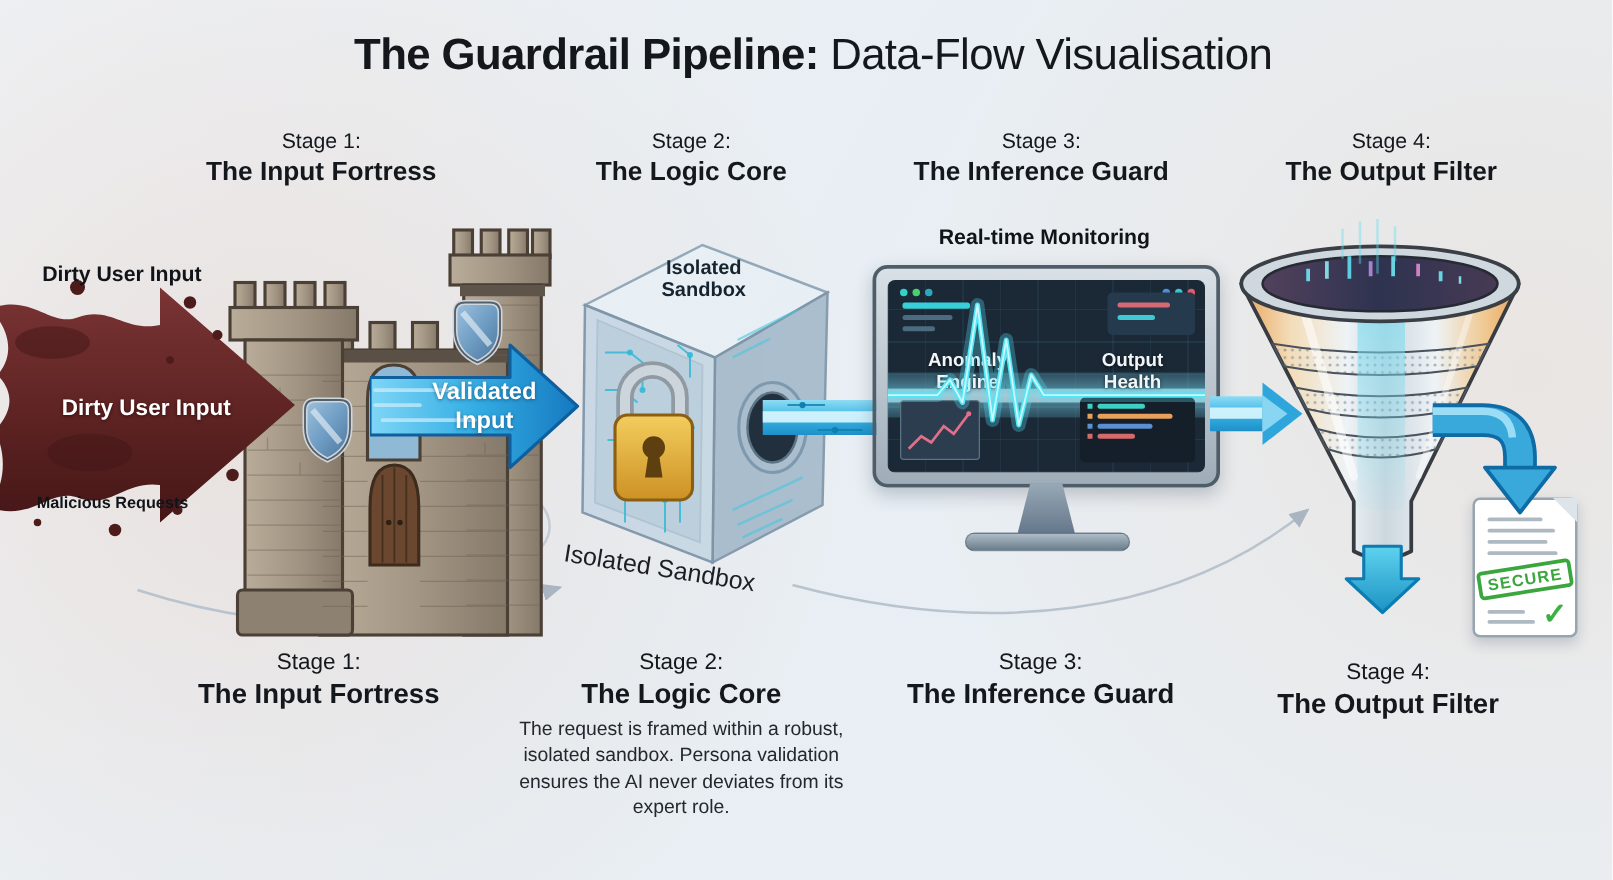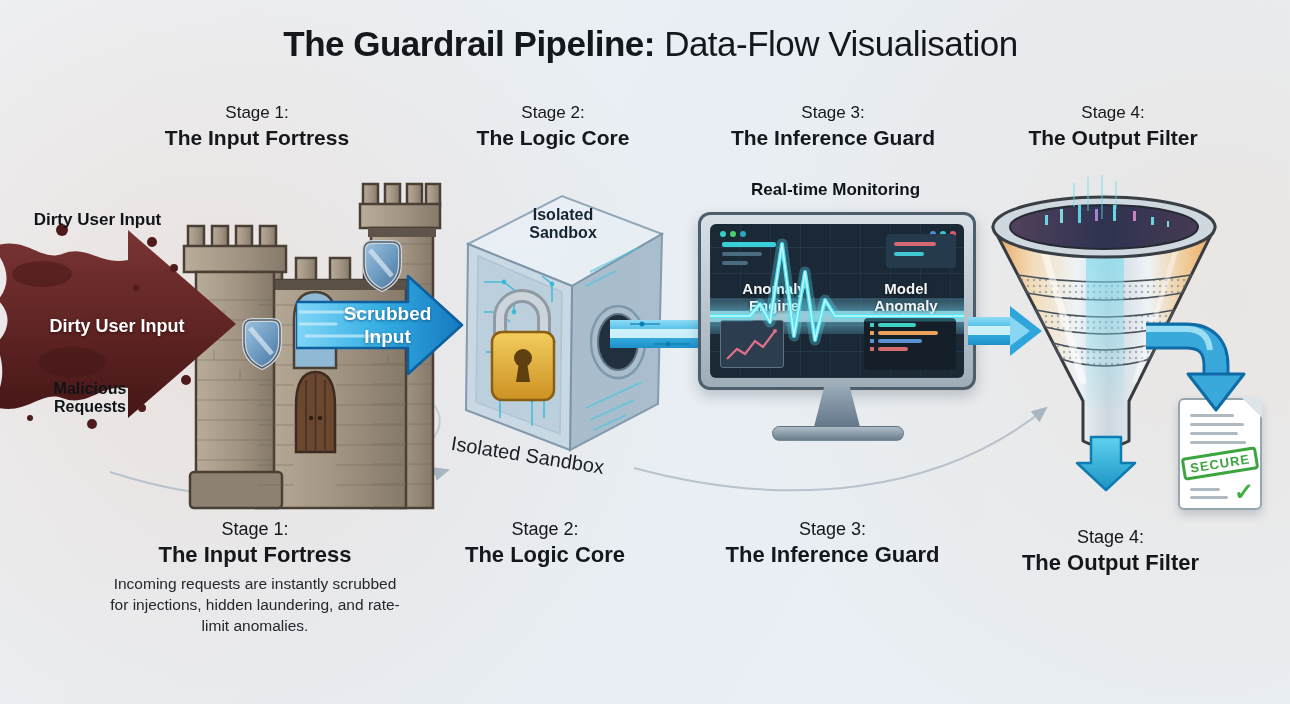--- a/index.html
+++ b/index.html
@@ -111,21 +111,21 @@
       <circle cx="174" cy="56" r="4" fill="#4e1b1b"></circle>
     <circle cx="136" cy="76" r="3" fill="#4e1b1b"></circle>
       <circle cx="62" cy="18" r="6" fill="#4e1b1b"></circle>
     <circle cx="186" cy="168" r="5" fill="#4e1b1b"></circle>
       <circle cx="142" cy="196" r="4" fill="#4e1b1b"></circle>
     <circle cx="92" cy="212" r="5" fill="#4e1b1b"></circle>
       <circle cx="30" cy="206" r="3" fill="#4e1b1b"></circle>
   </svg>
   <div class="abs flow-label" style="left:30px;top:210px;width:135px;font-size:17px;">Dirty User Input</div>
   <div class="abs" style="left:12px;top:316px;width:210px;text-align:center;z-index:10;color:#fff;font-weight:bold;font-size:18px;text-shadow:0 1px 3px rgba(40,0,0,.7);">Dirty User Input</div>
-  <div class="abs flow-label" style="left:20px;top:380px;width:140px;font-size:16px;">Malicious Requests</div>
+  <div class="abs flow-label" style="left:20px;top:394px;width:140px;font-size:13px;">Malicious Requests</div>
 
   <svg class="abs" style="left:178px;top:180px;z-index:2" width="265" height="330" viewBox="0 0 265 330">
     <defs>
       <linearGradient id="stoneV" x1="0" y1="0" x2="1" y2="0">
         <stop offset="0" stop-color="#b9ac99"></stop>
           <stop offset=".55" stop-color="#a29482"></stop>
           <stop offset="1" stop-color="#85796a"></stop>
       </linearGradient>
       <linearGradient id="shieldG" x1="0" y1="0" x2="1" y2="1">
         <stop offset="0" stop-color="#9fc2de"></stop>
@@ -192,21 +192,21 @@
     <defs>
       <linearGradient id="blueH" x1="0" y1="0" x2="1" y2="0">
         <stop offset="0" stop-color="#7fd6f6"></stop>
           <stop offset=".5" stop-color="#35aee4"></stop>
           <stop offset="1" stop-color="#1579c0"></stop>
       </linearGradient>
     </defs>
     <path d="M0,32 H112 V6 L166,55 L112,104 V78 H0 Z" fill="url(#blueH)" stroke="#0f5f9e" stroke-width="2.5" stroke-linejoin="round"></path>
     <path d="M4,42 H70 M10,66 H84 M4,54 H40" stroke="#cfeefc" stroke-width="3" opacity=".7" stroke-linecap="round"></path>
   </svg>
-  <div class="abs" style="left:330px;top:303px;width:115px;text-align:center;z-index:10;color:#fff;font-weight:bold;font-size:19px;line-height:1.2;text-shadow:0 1px 3px rgba(0,60,100,.65);">Scrubbed Input</div>
+  <div class="abs" style="left:330px;top:303px;width:115px;text-align:center;z-index:10;color:#fff;font-weight:bold;font-size:19px;line-height:1.2;text-shadow:0 1px 3px rgba(0,60,100,.65);">Validated Input</div>
 
   <svg class="abs" style="left:440px;top:182px;z-index:5" width="245" height="295" viewBox="0 0 245 295">
     <defs>
       <linearGradient id="lockG" x1="0" y1="0" x2="0" y2="1">
         <stop offset="0" stop-color="#f3cd5e"></stop>
           <stop offset="1" stop-color="#cd9124"></stop>
       </linearGradient>
     </defs>
 
     <polygon points="28,62 122,14 222,52 132,104" fill="#e9f0f5" opacity=".96" stroke="#8fa6b6" stroke-width="2"></polygon>
@@ -278,21 +278,21 @@
         <div class="mline" style="left:12px;top:18px;width:54px;background:#38cfd8;"></div>
         <div class="mline" style="left:12px;top:28px;width:40px;height:4px;background:#4b6b80;"></div>
         <div class="mline" style="left:12px;top:37px;width:26px;height:4px;background:#4b6b80;"></div>
         <div class="mon-panel-tr">
           <div class="mline" style="left:8px;top:8px;width:42px;height:4px;background:#d66a74;"></div>
           <div class="mline" style="left:8px;top:18px;width:30px;height:4px;background:#3fc8d2;"></div>
         </div>
         <div class="beam-band"></div>
         <div class="beam-core"></div>
         <div class="mon-label" style="left:8px;top:56px;width:112px;">Anomaly Engine</div>
-        <div class="mon-label" style="right:10px;top:56px;width:96px;">Model Anomaly</div>
+        <div class="mon-label" style="right:10px;top:56px;width:96px;">Output Health</div>
         <svg style="position:absolute;left:0;top:0;z-index:4" width="254" height="154" viewBox="0 0 254 154">
           <path d="M0,92 L40,92 L50,80 L60,98 L72,20 L84,112 L95,48 L105,116 L115,76 L125,92 L254,92" fill="none" stroke="rgba(90,225,245,.3)" stroke-width="11" stroke-linejoin="round"></path>
           <path d="M0,92 L40,92 L50,80 L60,98 L72,20 L84,112 L95,48 L105,116 L115,76 L125,92 L254,92" fill="none" stroke="#55e6f5" stroke-width="4" stroke-linejoin="round"></path>
           <path d="M0,92 L40,92 L50,80 L60,98 L72,20 L84,112 L95,48 L105,116 L115,76 L125,92 L254,92" fill="none" stroke="#cdf8fd" stroke-width="1.4" stroke-linejoin="round"></path>
         </svg>
         <div class="mon-chart">
           <svg width="60" height="44" viewBox="0 0 60 44">
             <path d="M6,38 L16,28 L24,33 L34,20 L42,26 L54,10" fill="none" stroke="#e0708a" stroke-width="2.2"></path>
             <circle cx="54" cy="10" r="2" fill="#e0708a"></circle>
           </svg>
@@ -407,25 +407,25 @@
     <div class="doc-line" style="top:41px;width:56px;"></div>
     <div class="doc-line" style="top:88px;width:30px;"></div>
     <div class="doc-line" style="top:96px;width:38px;"></div>
     <div class="stamp">SECURE</div>
     <div class="doc-check">✓</div>
   </div>
 
   <div class="abs stage-detail" style="left:105px;width:300px;">
     <div class="kicker">Stage 1:</div>
     <div class="name">The Input Fortress</div>
-    <div class="desc">Incoming requests are instantly scrubbed for injections, hidden laundering, and rate-limit anomalies.</div>
   </div>
   <div class="abs stage-detail" style="left:395px;width:300px;">
     <div class="kicker">Stage 2:</div>
     <div class="name">The Logic Core</div>
+    <div class="desc">The request is framed within a robust, isolated sandbox. Persona validation ensures the AI never deviates from its expert role.</div>
   </div>
   <div class="abs stage-detail" style="left:685px;width:295px;">
     <div class="kicker">Stage 3:</div>
     <div class="name">The Inference Guard</div>
   </div>
   <div class="abs stage-detail" style="left:963px;top:527px;width:295px;">
     <div class="kicker">Stage 4:</div>
     <div class="name">The Output Filter</div>
   </div>
 

